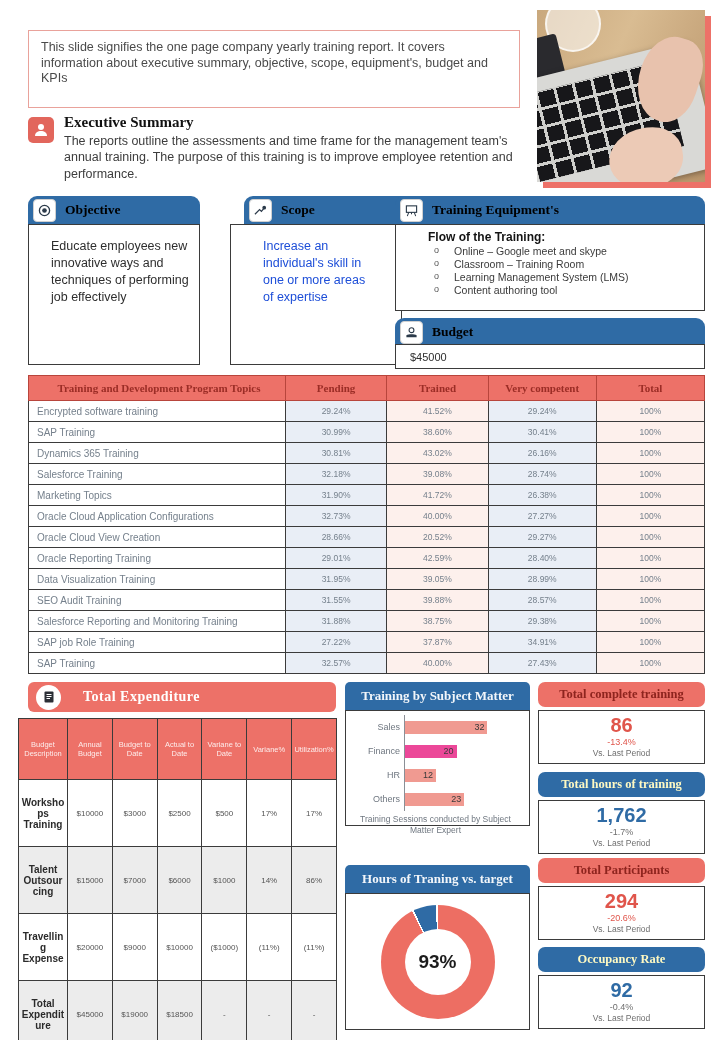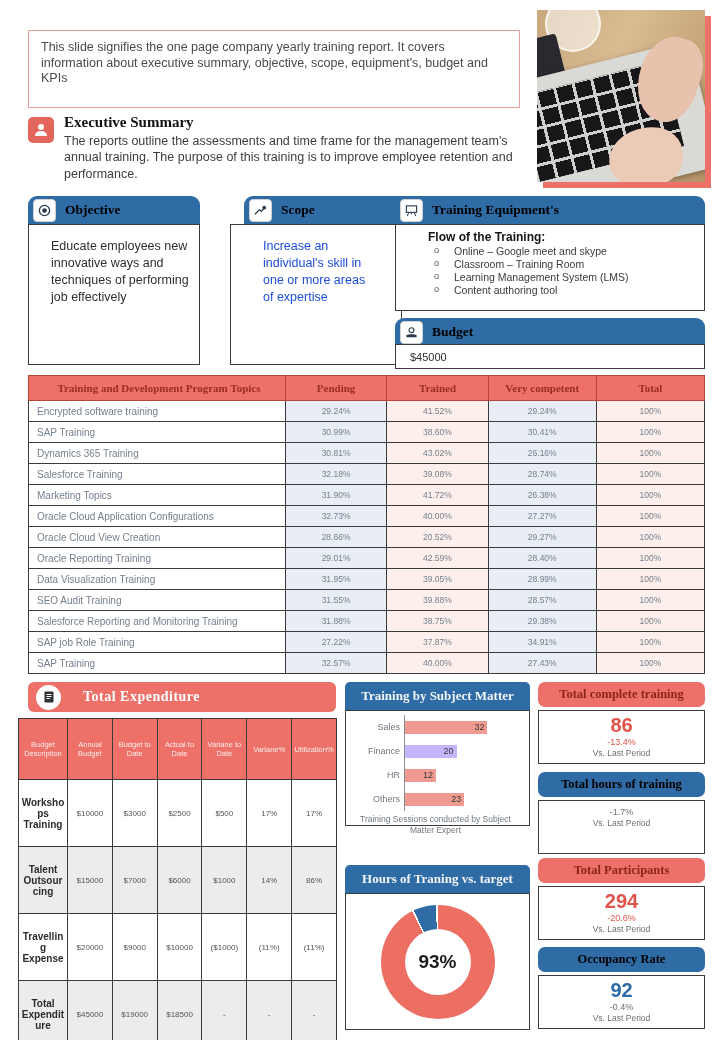--- a/index.html
+++ b/index.html
@@ -80,21 +80,21 @@
   
   .donut-head{left:345px;top:865px;width:185px;height:28px;background:#2f6ba5;border-radius:5px 5px 0 0;display:flex;align-items:center;justify-content:center;}
   .donut-box{left:345px;top:893px;width:185px;height:137px;border:1px solid #3b3b3b;box-sizing:border-box;display:flex;align-items:center;justify-content:center;}
   .donut{width:114px;height:114px;border-radius:50%;position:relative;}
   .donut::after{content:"";position:absolute;left:24px;top:24px;width:66px;height:66px;background:#fff;border-radius:50%;}
   .donut .center{position:absolute;left:0;top:0;right:0;bottom:0;display:flex;align-items:center;justify-content:center;font-size:19px;font-weight:bold;color:#1c1c1c;z-index:2;}
 
   
   .kpi-head{left:538px;width:167px;height:25px;border-radius:7px;display:flex;align-items:center;justify-content:center;font-family:"Liberation Serif",serif;font-weight:bold;font-size:12.5px;}
   .kpi-head.red{background:#ed7168;color:#8e241e;}
-  .kpi-head.blue{background:#2f6ba5;color:#000000;}
+  .kpi-head.blue{background:#2f6ba5;color:#fef9c3;}
   .kpi-box{left:538px;width:167px;height:54px;border:1px solid #3b3b3b;box-sizing:border-box;text-align:center;padding-top:4px;}
   .kpi-box .val{font-size:20px;font-weight:bold;line-height:1;}
   .kpi-box .val.red{color:#e0554b;}
   .kpi-box .val.blue{color:#2f6ba5;}
   .kpi-box .delta{font-size:9px;margin-top:2px;}
   .kpi-box .delta.red{color:#e0554b;}
   .kpi-box .delta.gray{color:#6e6e6e;}
   .kpi-box .cap{font-size:8.5px;color:#6e6e6e;margin-top:1px;}
   svg{display:block;}
 </style>
@@ -382,21 +382,21 @@
         <div class="cat">Sales</div>
         <div class="bar-area">
           <div class="bar" style="width: 71.1111%; background: rgb(240, 154, 145);">
             <span class="val">32</span>
           </div>
         </div>
       </div>
       <div class="bar-row">
         <div class="cat">Finance</div>
         <div class="bar-area">
-          <div class="bar" style="width: 44.4444%; background: #c4b5fd;">
+          <div class="bar" style="width: 44.4444%; background: #ec4899;">
             <span class="val">20</span>
           </div>
         </div>
       </div>
       <div class="bar-row">
         <div class="cat">HR</div>
         <div class="bar-area">
           <div class="bar" style="width: 26.6667%; background: rgb(240, 154, 145);">
             <span class="val">12</span>
           </div>
@@ -429,20 +429,21 @@
 <div class="abs kpi-box" style="top:710px">
   <div class="val red">86</div>
   <div class="delta red">-13.4%</div>
   <div class="cap">Vs. Last Period</div>
 </div>
 
 <div class="abs kpi-head blue" style="top:772px">
     <span>Total hours of training</span>
   </div>
 <div class="abs kpi-box" style="top:800px">
+  <div class="val blue">1,762</div>
   <div class="delta gray">-1.7%</div>
   <div class="cap">Vs. Last Period</div>
 </div>
 
 <div class="abs kpi-head red" style="top:858px">
     <span>Total Participants</span>
   </div>
 <div class="abs kpi-box" style="top:886px">
   <div class="val red">294</div>
   <div class="delta red">-20.6%</div>

